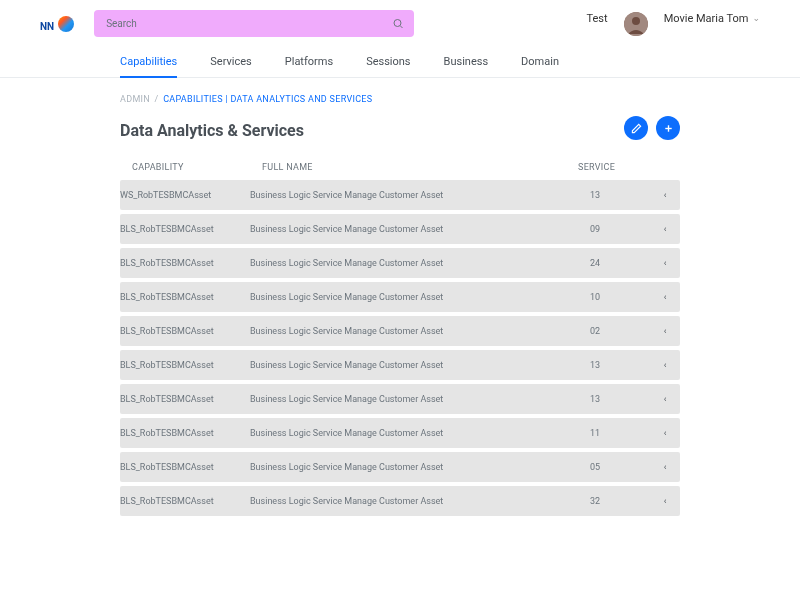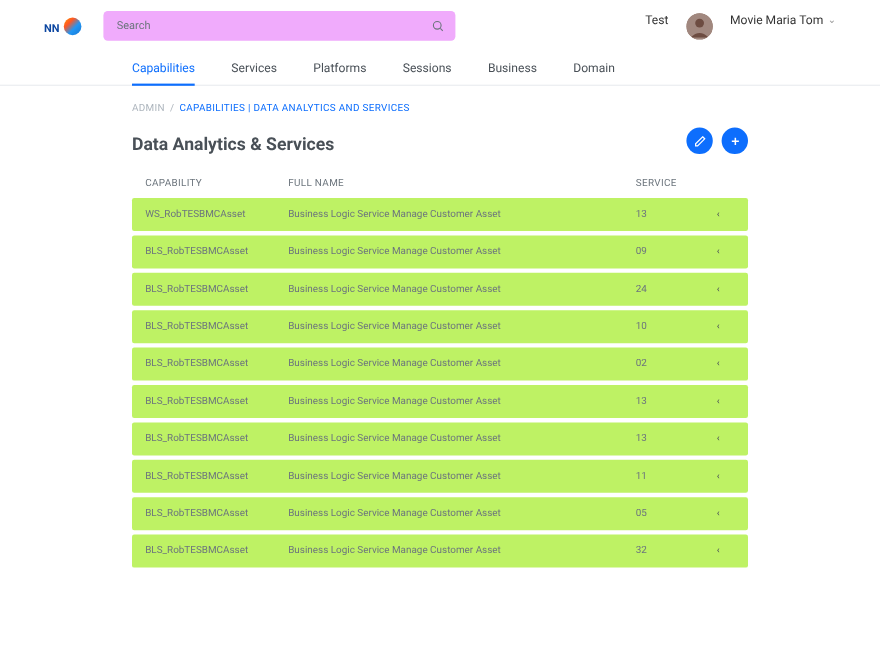--- a/index.html
+++ b/index.html
@@ -26,21 +26,21 @@
 .title-row{display:flex;align-items:flex-end;justify-content:space-between;margin-bottom:14px}
 .page-title{font-size:16px;font-weight:700;color:#495057}
 .actions{display:flex;gap:8px}
 .action-btn{width:24px;height:24px;border-radius:50%;background:#0d6efd;display:flex;align-items:center;justify-content:center;color:#fff;cursor:pointer;font-size:12px;line-height:1}
 .table{width:100%}
 .thead{display:flex;padding:8px 12px;font-size:9px;color:#6c757d;text-transform:uppercase;letter-spacing:0.3px}
 .col-cap{flex:0 0 130px}
 .col-full{flex:1}
 .col-svc{flex:0 0 60px;text-align:left}
 .col-chev{flex:0 0 30px;text-align:center}
-.trow{display:flex;align-items:center;padding:10px 12px;background:#bef264;margin-bottom:4px;font-size:9px;color:#6c757d;border-radius:2px;cursor:pointer}
+.trow{display:flex;align-items:center;padding:10px 0;background:#e5e5e5;margin-bottom:4px;font-size:9px;color:#6c757d;border-radius:2px;cursor:pointer}
 .trow .col-chev{color:#495057}
 .pagination{display:flex;align-items:center;justify-content:center;gap:6px;margin-top:14px;font-size:10px}
 .pg-btn{color:#0d6efd;cursor:pointer;padding:2px 4px}
 .pg-num{color:#0d6efd;width:18px;height:18px;display:flex;align-items:center;justify-content:center;border-radius:50%;cursor:pointer}
 .pg-num.active{background:#0d6efd;color:#fff}
 .pg-dots{color:#adb5bd}
 </style>
 </head>
 <body>
 

